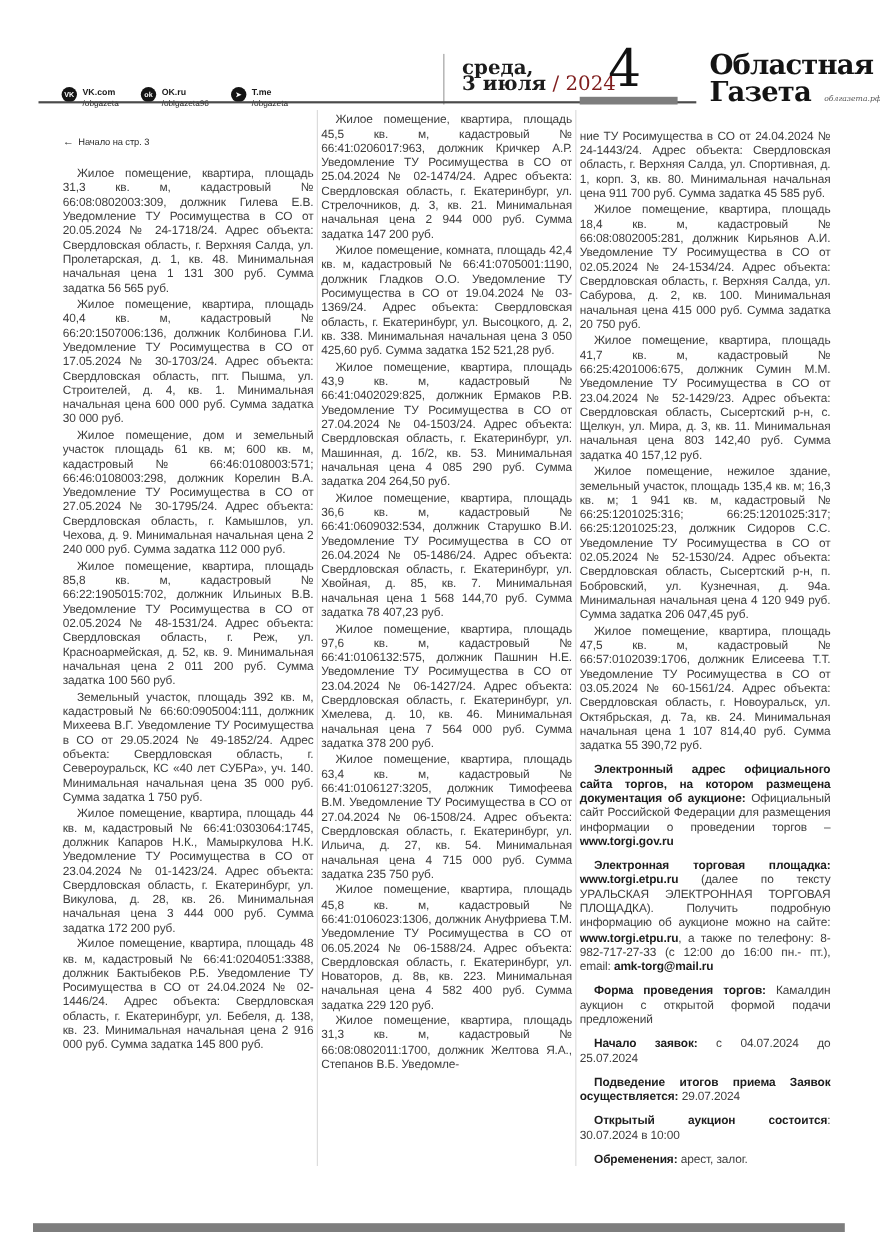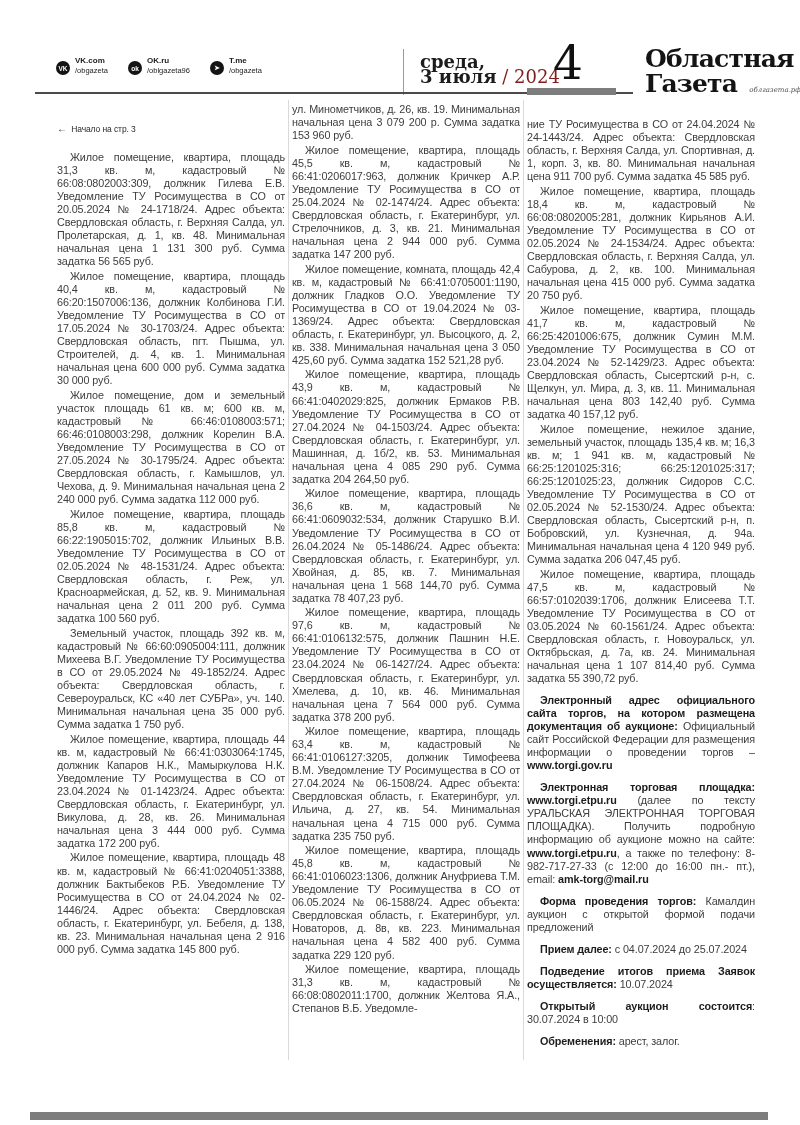--- a/index.html
+++ b/index.html
@@ -6,21 +6,21 @@
   body{
     width:800px;height:1125px;background:#ffffff;
     font-family:"Liberation Sans",sans-serif;
     color:var(--text,#3d3d3d);
     position:relative;overflow:hidden;
   }
   .page{position:absolute;inset:0;}
 
   
   .social{position:absolute;left:56px;top:56px;display:flex;gap:20px;}
-  .social-item{display:flex;align-items:flex-end;gap:5px;cursor:pointer;}
+  .social-item{display:flex;align-items:flex-start;gap:5px;cursor:pointer;margin-top:23px;}
   .icon-circle{width:14px;height:14px;border-radius:50%;background:#141414;color:#fff;
     display:flex;align-items:center;justify-content:center;
     font-size:6.5px;font-weight:bold;flex:0 0 auto;}
   .social-text{font-size:7.5px;line-height:1.25;color:#1c1c1c;}
   .social-net{font-weight:bold;font-size:8px;display:block;}
 
   .header-vline{position:absolute;left:403px;top:49px;width:1px;height:46px;background:#9a9a9a;}
   .dateblock{position:absolute;left:420px;top:54px;font-family:"DejaVu Serif",serif;
     font-size:18px;line-height:15px;color:#1c1c1c;}
   .date1{font-weight:bold;}
@@ -119,39 +119,38 @@
     </p>
   <p class="para"><span>Жилое помещение, квартира, площадь 31,3 кв. м, кадастровый № 66:08:0802003:309, должник Гилева Е.В. Уведомление ТУ Росимущества в СО от 20.05.2024 № 24-1718/24. Адрес объекта: Свердловская область, г. Верхняя Салда, ул. Пролетарская, д. 1, кв. 48. Минимальная начальная цена 1 131 300 руб. Сумма задатка 56 565 руб.</span></p>
       <p class="para"><span>Жилое помещение, квартира, площадь 40,4 кв. м, кадастровый № 66:20:1507006:136, должник Колбинова Г.И. Уведомление ТУ Росимущества в СО от 17.05.2024 № 30-1703/24. Адрес объекта: Свердловская область, пгт. Пышма, ул. Строителей, д. 4, кв. 1. Минимальная начальная цена 600 000 руб. Сумма задатка 30 000 руб.</span></p>
       <p class="para"><span>Жилое помещение, дом и земельный участок площадь 61 кв. м; 600 кв. м, кадастровый № 66:46:0108003:571; 66:46:0108003:298, должник Корелин В.А. Уведомление ТУ Росимущества в СО от 27.05.2024 № 30-1795/24. Адрес объекта: Свердловская область, г. Камышлов, ул. Чехова, д. 9. Минимальная начальная цена 2 240 000 руб. Сумма задатка 112 000 руб.</span></p>
       <p class="para"><span>Жилое помещение, квартира, площадь 85,8 кв. м, кадастровый № 66:22:1905015:702, должник Ильиных В.В. Уведомление ТУ Росимущества в СО от 02.05.2024 № 48-1531/24. Адрес объекта: Свердловская область, г. Реж, ул. Красноармейская, д. 52, кв. 9. Минимальная начальная цена 2 011 200 руб. Сумма задатка 100 560 руб.</span></p>
       <p class="para"><span>Земельный участок, площадь 392 кв. м, кадастровый № 66:60:0905004:111, должник Михеева В.Г. Уведомление ТУ Росимущества в СО от 29.05.2024 № 49-1852/24. Адрес объекта: Свердловская область, г. Североуральск, КС «40 лет СУБРа», уч. 140. Минимальная начальная цена 35 000 руб. Сумма задатка 1 750 руб.</span></p>
       <p class="para"><span>Жилое помещение, квартира, площадь 44 кв. м, кадастровый № 66:41:0303064:1745, должник Капаров Н.К., Мамыркулова Н.К. Уведомление ТУ Росимущества в СО от 23.04.2024 № 01-1423/24. Адрес объекта: Свердловская область, г. Екатеринбург, ул. Викулова, д. 28, кв. 26. Минимальная начальная цена 3 444 000 руб. Сумма задатка 172 200 руб.</span></p>
       <p class="para"><span>Жилое помещение, квартира, площадь 48 кв. м, кадастровый № 66:41:0204051:3388, должник Бактыбеков Р.Б. Уведомление ТУ Росимущества в СО от 24.04.2024 № 02-1446/24. Адрес объекта: Свердловская область, г. Екатеринбург, ул. Бебеля, д. 138, кв. 23. Минимальная начальная цена 2 916 000 руб. Сумма задатка 145 800 руб.</span></p>
     </div>
   <div class="col col2">
-      <p class="para cont"><span>ул. Минометчиков, д. 26, кв. 19. Минимальная начальная цена 3 079 200 р. Сумма задатка 153 960 руб.</span></p>
       <p class="para"><span>Жилое помещение, квартира, площадь 45,5 кв. м, кадастровый № 66:41:0206017:963, должник Кричкер А.Р. Уведомление ТУ Росимущества в СО от 25.04.2024 № 02-1474/24. Адрес объекта: Свердловская область, г. Екатеринбург, ул. Стрелочников, д. 3, кв. 21. Минимальная начальная цена 2 944 000 руб. Сумма задатка 147 200 руб.</span></p>
       <p class="para"><span>Жилое помещение, комната, площадь 42,4 кв. м, кадастровый № 66:41:0705001:1190, должник Гладков О.О. Уведомление ТУ Росимущества в СО от 19.04.2024 № 03-1369/24. Адрес объекта: Свердловская область, г. Екатеринбург, ул. Высоцкого, д. 2, кв. 338. Минимальная начальная цена 3 050 425,60 руб. Сумма задатка 152 521,28 руб.</span></p>
       <p class="para"><span>Жилое помещение, квартира, площадь 43,9 кв. м, кадастровый № 66:41:0402029:825, должник Ермаков Р.В. Уведомление ТУ Росимущества в СО от 27.04.2024 № 04-1503/24. Адрес объекта: Свердловская область, г. Екатеринбург, ул. Машинная, д. 1б/2, кв. 53. Минимальная начальная цена 4 085 290 руб. Сумма задатка 204 264,50 руб.</span></p>
       <p class="para"><span>Жилое помещение, квартира, площадь 36,6 кв. м, кадастровый № 66:41:0609032:534, должник Старушко В.И. Уведомление ТУ Росимущества в СО от 26.04.2024 № 05-1486/24. Адрес объекта: Свердловская область, г. Екатеринбург, ул. Хвойная, д. 85, кв. 7. Минимальная начальная цена 1 568 144,70 руб. Сумма задатка 78 407,23 руб.</span></p>
       <p class="para"><span>Жилое помещение, квартира, площадь 97,6 кв. м, кадастровый № 66:41:0106132:575, должник Пашнин Н.Е. Уведомление ТУ Росимущества в СО от 23.04.2024 № 06-1427/24. Адрес объекта: Свердловская область, г. Екатеринбург, ул. Хмелева, д. 10, кв. 46. Минимальная начальная цена 7 564 000 руб. Сумма задатка 378 200 руб.</span></p>
       <p class="para"><span>Жилое помещение, квартира, площадь 63,4 кв. м, кадастровый № 66:41:0106127:3205, должник Тимофеева В.М. Уведомление ТУ Росимущества в СО от 27.04.2024 № 06-1508/24. Адрес объекта: Свердловская область, г. Екатеринбург, ул. Ильича, д. 27, кв. 54. Минимальная начальная цена 4 715 000 руб. Сумма задатка 235 750 руб.</span></p>
       <p class="para"><span>Жилое помещение, квартира, площадь 45,8 кв. м, кадастровый № 66:41:0106023:1306, должник Ануфриева Т.М. Уведомление ТУ Росимущества в СО от 06.05.2024 № 06-1588/24. Адрес объекта: Свердловская область, г. Екатеринбург, ул. Новаторов, д. 8в, кв. 223. Минимальная начальная цена 4 582 400 руб. Сумма задатка 229 120 руб.</span></p>
       <p class="para"><span>Жилое помещение, квартира, площадь 31,3 кв. м, кадастровый № 66:08:0802011:1700, должник Желтова Я.А., Степанов В.Б. Уведомле-</span></p>
     </div>
   <div class="col col3">
       <p class="para cont"><span>ние ТУ Росимущества в СО от 24.04.2024 № 24-1443/24. Адрес объекта: Свердловская область, г. Верхняя Салда, ул. Спортивная, д. 1, корп. 3, кв. 80. Минимальная начальная цена 911 700 руб. Сумма задатка 45 585 руб.</span></p>
       <p class="para"><span>Жилое помещение, квартира, площадь 18,4 кв. м, кадастровый № 66:08:0802005:281, должник Кирьянов А.И. Уведомление ТУ Росимущества в СО от 02.05.2024 № 24-1534/24. Адрес объекта: Свердловская область, г. Верхняя Салда, ул. Сабурова, д. 2, кв. 100. Минимальная начальная цена 415 000 руб. Сумма задатка 20 750 руб.</span></p>
       <p class="para"><span>Жилое помещение, квартира, площадь 41,7 кв. м, кадастровый № 66:25:4201006:675, должник Сумин М.М. Уведомление ТУ Росимущества в СО от 23.04.2024 № 52-1429/23. Адрес объекта: Свердловская область, Сысертский р-н, с. Щелкун, ул. Мира, д. 3, кв. 11. Минимальная начальная цена 803 142,40 руб. Сумма задатка 40 157,12 руб.</span></p>
       <p class="para"><span>Жилое помещение, нежилое здание, земельный участок, площадь 135,4 кв. м; 16,3 кв. м; 1 941 кв. м, кадастровый № 66:25:1201025:316; 66:25:1201025:317; 66:25:1201025:23, должник Сидоров С.С. Уведомление ТУ Росимущества в СО от 02.05.2024 № 52-1530/24. Адрес объекта: Свердловская область, Сысертский р-н, п. Бобровский, ул. Кузнечная, д. 94а. Минимальная начальная цена 4 120 949 руб. Сумма задатка 206 047,45 руб.</span></p>
       <p class="para"><span>Жилое помещение, квартира, площадь 47,5 кв. м, кадастровый № 66:57:0102039:1706, должник Елисеева Т.Т. Уведомление ТУ Росимущества в СО от 03.05.2024 № 60-1561/24. Адрес объекта: Свердловская область, г. Новоуральск, ул. Октябрьская, д. 7а, кв. 24. Минимальная начальная цена 1 107 814,40 руб. Сумма задатка 55 390,72 руб.</span></p>
       <p class="para info"><span class="b">Электронный адрес официального сайта торгов, на котором размещена документация об аукционе: </span><span>Официальный сайт Российской Федерации для размещения информации о проведении торгов – </span><span class="b">www.torgi.gov.ru</span></p>
       <p class="para info"><span class="b">Электронная торговая площадка: www.torgi.etpu.ru </span><span>(далее по тексту УРАЛЬСКАЯ ЭЛЕКТРОННАЯ ТОРГОВАЯ ПЛОЩАДКА). Получить подробную информацию об аукционе можно на сайте: </span><span class="b">www.torgi.etpu.ru</span><span>, а также по телефону: 8-982-717-27-33 (с 12:00 до 16:00 пн.- пт.), email: </span><span class="b">amk-torg@mail.ru</span></p>
       <p class="para info"><span class="b">Форма проведения торгов: </span><span>Камалдин аукцион с открытой формой подачи предложений</span></p>
-      <p class="para info"><span class="b">Прием далее: </span><span>с 04.07.2024 до 25.07.2024</span></p>
-      <p class="para info"><span class="b">Подведение итогов приема Заявок осуществляется: </span><span>10.07.2024</span></p>
+      <p class="para info"><span class="b">Начало заявок: </span><span>с 04.07.2024 до 25.07.2024</span></p>
+      <p class="para info"><span class="b">Подведение итогов приема Заявок осуществляется: </span><span>29.07.2024</span></p>
       <p class="para info"><span class="b">Открытый аукцион состоится</span><span>: 30.07.2024 в 10:00</span></p>
       <p class="para info"><span class="b">Обременения: </span><span>арест, залог.</span></p>
     </div>
 
   <div class="bottom-bar"></div>
 </div>
 
 </body></html>

